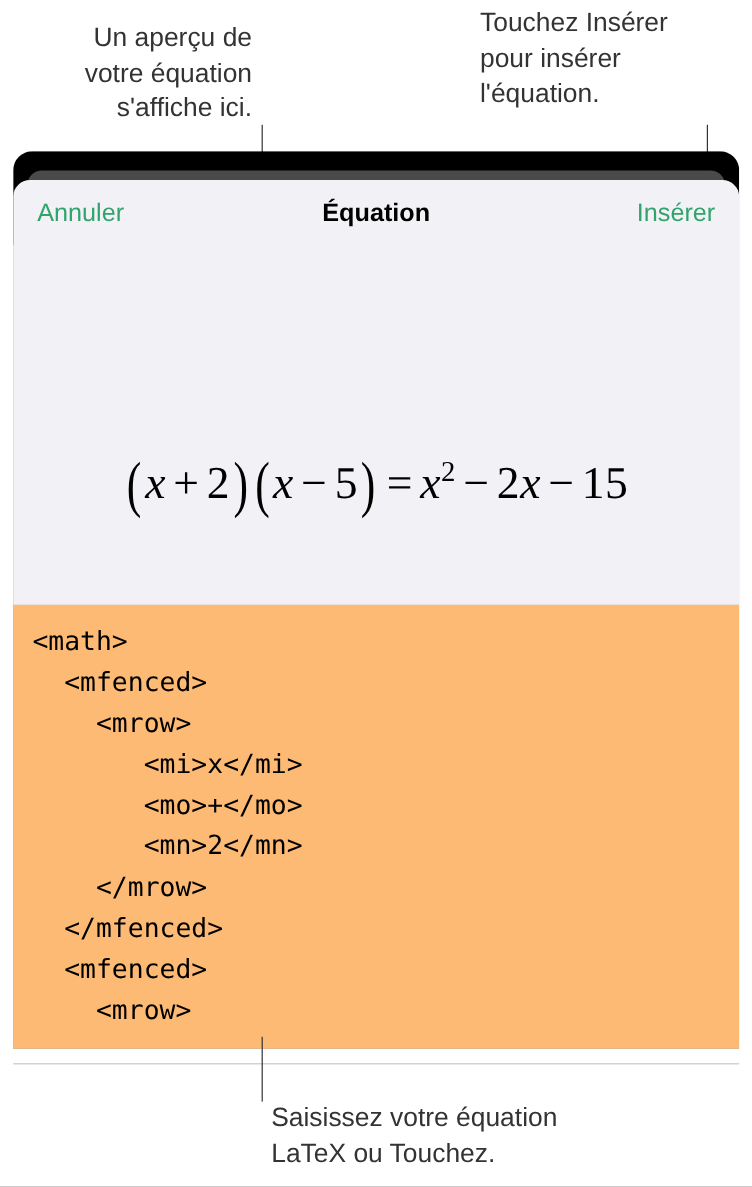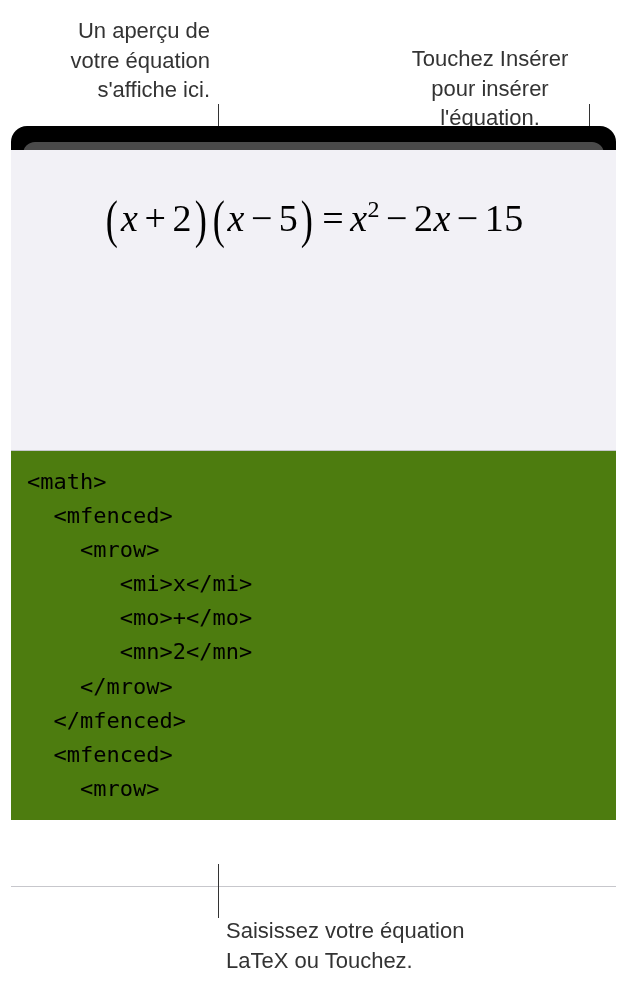--- a/index.html
+++ b/index.html
@@ -73,21 +73,21 @@
       color: #000;
       position: absolute;
       left: 50%;
       transform: translateX(-50%);
     }
     .preview-area {
       background: #f2f1f6;
       padding: 40px 8px 70px;
       min-height: 300px;
       display: flex;
-      align-items: flex-start;
+      align-items: flex-end;
       justify-content: center;
     }
     .equation {
       font-family: "Times New Roman", Times, serif;
       font-size: 38px;
       color: #000;
       white-space: nowrap;
       letter-spacing: 0.5px;
     }
     .equation .paren {
@@ -101,21 +101,21 @@
       font-style: italic;
     }
     .equation sup {
       font-size: 24px;
       vertical-align: 14px;
     }
     .equation .op {
       margin: 0 6px;
     }
     .code-area {
-      background: #4d7c0f;
+      background: #fdba74;
       border-top: 1px solid #c7c7cc;
       padding: 14px 16px;
       font-family: "SF Mono", Menlo, Consolas, monospace;
       font-size: 22px;
       color: #000;
       line-height: 1.55;
       min-height: 350px;
       white-space: pre;
     }
     .bottom-border {
@@ -128,29 +128,34 @@
     }
   </style>
 </head>
 <body>
 
 <div class="callout" style="top:16px; left:20px; width:190px; text-align:right; white-space:pre-line;">Un aperçu de
 votre équation
 s'affiche ici.</div>
 <div class="callout-line" style="left:218px; top:104px; width:1px; height:122px;"></div>
 
-<div class="callout" style="top:4px; left:400px; width:180px; text-align:center; white-space:pre-line;margin-top:40px;">Touchez Insérer
+<div class="callout" style="top:4px; left:400px; width:180px; text-align:left; white-space:pre-line;">Touchez Insérer
 pour insérer
 l'équation.</div>
 <div class="callout-line" style="left:589px; top:104px; width:1px; height:70px;"></div>
 
 <div class="device-frame">
   <div class="sheet-bg">
     <div class="sheet-stack"></div>
     <div class="sheet">
+      <div class="nav-bar">
+        <button class="nav-btn">Annuler</button>
+        <div class="nav-title">Équation</div>
+        <button class="nav-btn right">Insérer</button>
+      </div>
       <div class="preview-area">
         <div class="equation">
           <span class="paren">(</span><span class="var">x</span><span class="op">+</span><span>2</span><span class="paren">)</span><span class="paren">(</span><span class="var">x</span><span class="op">−</span><span>5</span><span class="paren">)</span><span class="op">=</span><span class="var">x</span><sup>2</sup><span class="op">−</span><span>2</span><span class="var">x</span><span class="op">−</span><span>15</span>
         </div>
       </div>
       <div class="code-area">&lt;math&gt;
   &lt;mfenced&gt;
     &lt;mrow&gt;
        &lt;mi&gt;x&lt;/mi&gt;
        &lt;mo&gt;+&lt;/mo&gt;

